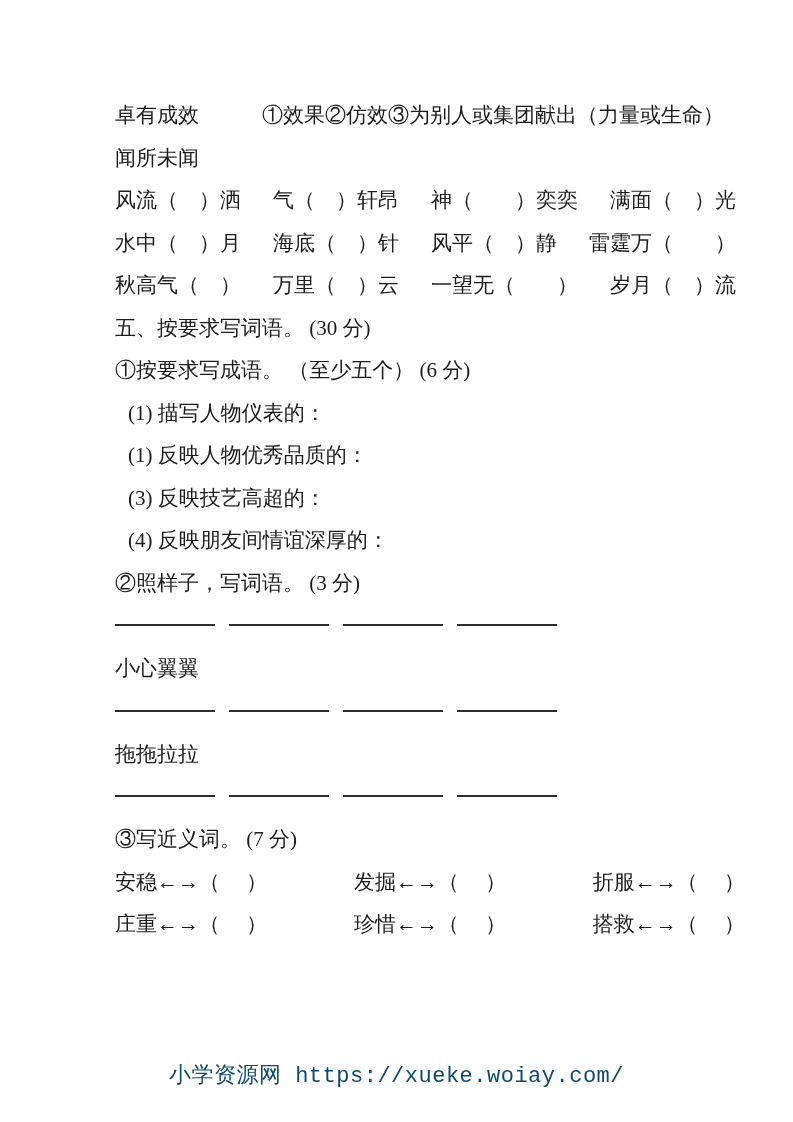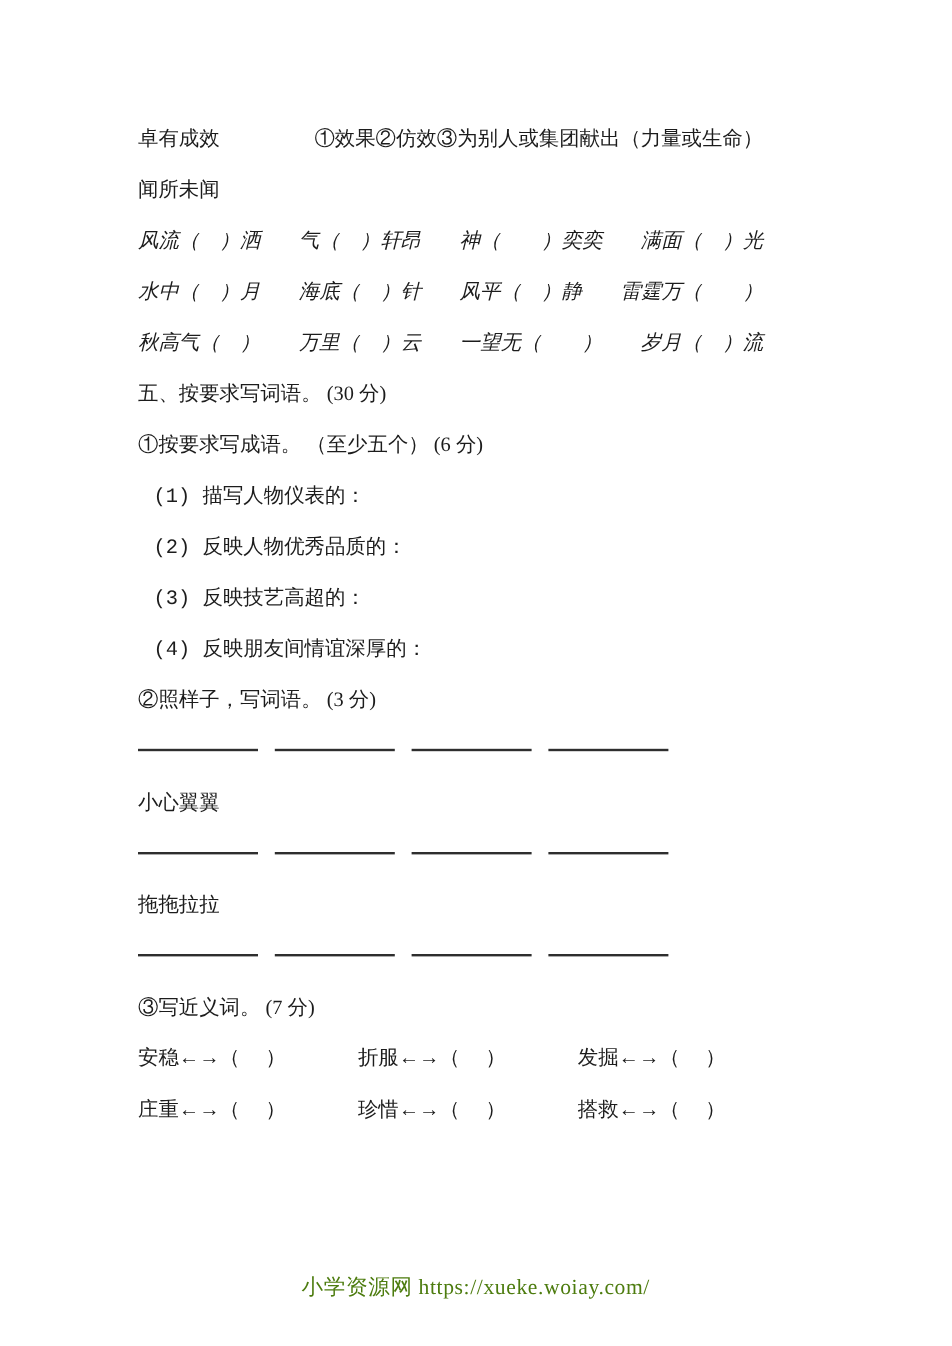--- a/index.html
+++ b/index.html
@@ -7,50 +7,50 @@
     width: 793px; height: 1122px;
     background: #ffffff;
     position: relative;
     overflow: hidden;
     font-family: "Liberation Serif", "DejaVu Serif", serif;
     color: #1c1c1c;
   }
   .content {
     position: absolute;
     left: 115px; top: 94px; right: 48px;
-    font-size: 17px;
+    font-size: 21px;
   }
   .line {
     height: 42.5px;
     display: flex;
     align-items: center;
     white-space: pre;
   }
   .def-word { display: inline-block; width: 147px; flex: 0 0 147px; }
-  .items4 { gap: 32px; font-style: italic; }
-  .items3 { gap: 60px; }
-  .indent { padding-left: 13px; font-family: Liberation Mono, monospace; }
+  .items4 { gap: 32px; }
+  .items3 { gap: 76px; justify-content: space-between; }
+  .indent { padding-left: 13px; }
   .blank-row {
     height: 43px;
     display: flex;
     gap: 14px;
     align-items: flex-start;
   }
   .blank {
     display: inline-block;
     width: 100px; height: 20px;
     border-bottom: 2px solid #2e2e2e;
   }
   .footer {
     position: absolute;
     left: 0; right: 0; top: 1060px;
     text-align: center;
-    font-family: Liberation Serif, serif;
-    font-size: 18px;
-    color: #4d7c0f;
+    font-family: Liberation Mono, monospace;
+    font-size: 22px;
+    color: #0c4a6e;
     letter-spacing: 0.5px;
   }
 </style>
 </head>
 <body>
 
 <div class="content">
 
   <div class="line">
     <span class="def-word">卓有成效</span>
@@ -75,21 +75,21 @@
   <div class="line items4">
     <span>秋高气（　）</span>
     <span>万里（　）云</span>
     <span>一望无（　　）</span>
     <span>岁月（　）流</span>
   </div>
 
   <div class="line">五、按要求写词语。 (30 分)</div>
   <div class="line">①按要求写成语。 （至少五个） (6 分)</div>
   <div class="line indent">(1) 描写人物仪表的：</div>
-  <div class="line indent">(2) 反映人物优秀品质的：</div>
+  <div class="line indent">(1) 反映人物优秀品质的：</div>
   <div class="line indent">(3) 反映技艺高超的：</div>
   <div class="line indent">(4) 反映朋友间情谊深厚的：</div>
   <div class="line">②照样子，写词语。 (3 分)</div>
 
   <div class="blank-row">
     <span class="blank"></span>
     <span class="blank"></span>
     <span class="blank"></span>
     <span class="blank"></span>
   </div>
@@ -106,22 +106,22 @@
   <div class="blank-row">
     <span class="blank"></span>
     <span class="blank"></span>
     <span class="blank"></span>
     <span class="blank"></span>
   </div>
 
   <div class="line">③写近义词。 (7 分)</div>
   <div class="line items3">
     <span>安稳←→（　 ）</span>
+    <span>发掘←→（　 ）</span>
     <span>折服←→（　 ）</span>
-    <span>发掘←→（　 ）</span>
   </div>
   <div class="line items3">
     <span>庄重←→（　 ）</span>
     <span>珍惜←→（　 ）</span>
     <span>搭救←→（　 ）</span>
   </div>
 
 </div>
 
 <div class="footer">小学资源网 https://xueke.woiay.com/</div>

